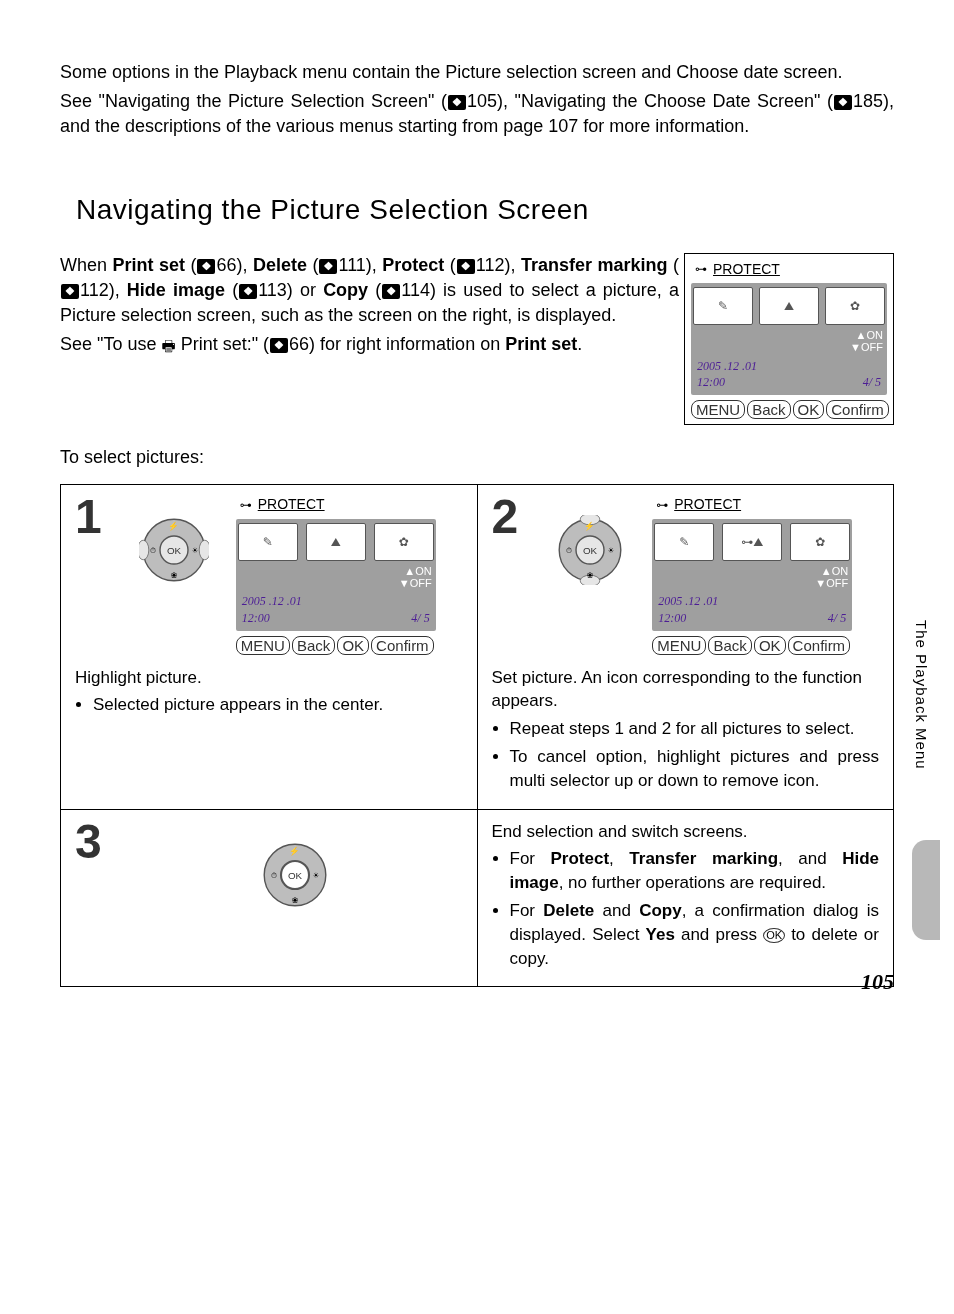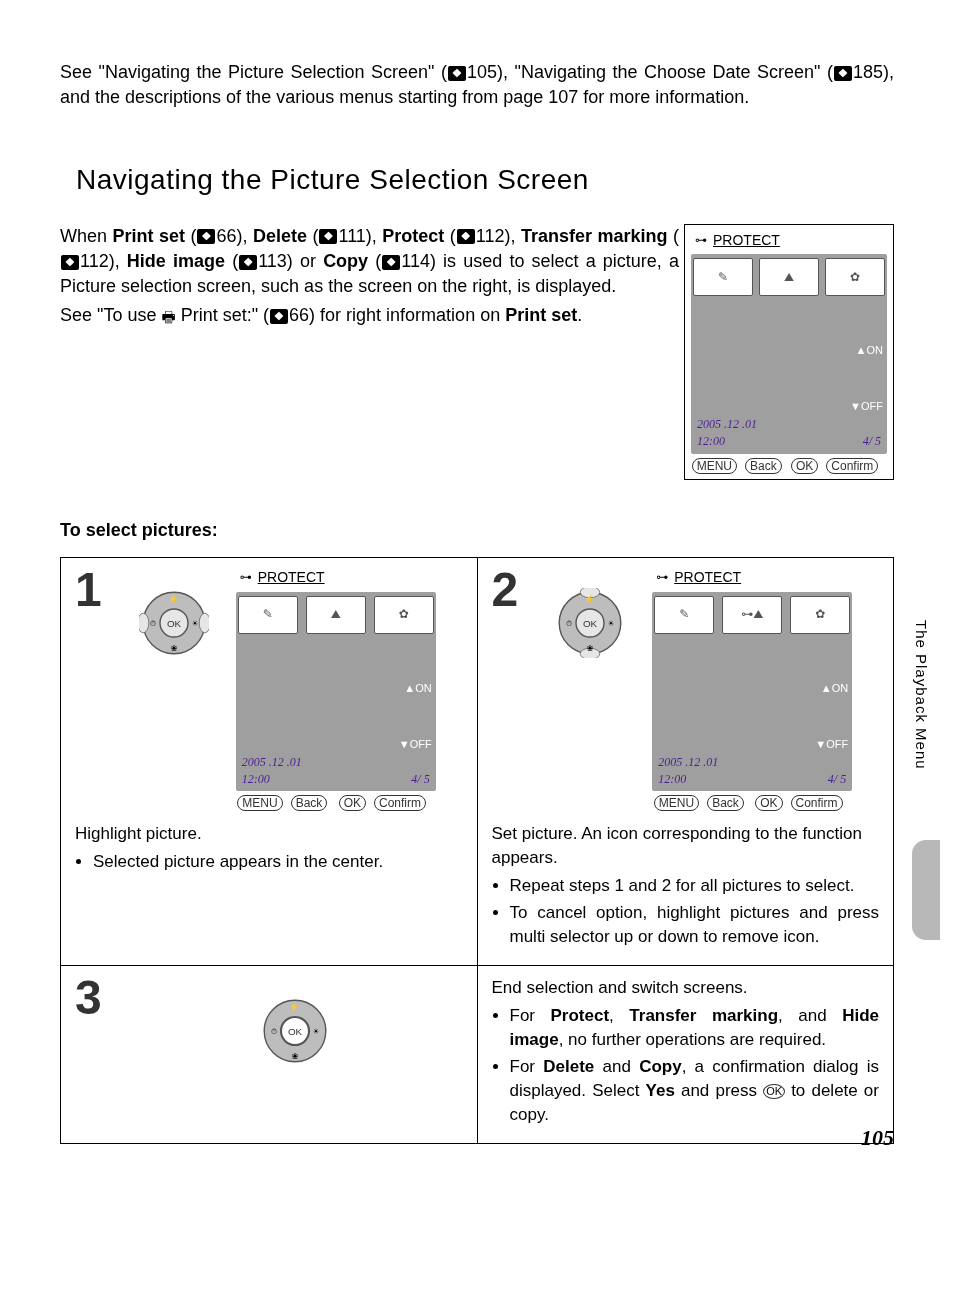--- a/index.html
+++ b/index.html
@@ -89,21 +89,21 @@
     font-size:12px;
     color:#555;
   }
   .cs-onoff {
     background:#9f9f9f;
     color:#fff;
     font-size:11px;
     text-align:right;
     padding:2px 4px;
   }
-  .cs-onoff div { line-height:1.1;margin-top:44px; }
+  .cs-onoff div { line-height:1.1; }
   .cs-bottom {
     background:#9f9f9f;
     color:#4c1d95;
     display:flex;
     justify-content:space-between;
     padding:2px 6px 4px 6px;
     font-size:12px;
     border-radius: 0 0 2px 2px;
     font-style: italic;
     font-family: 'Times New Roman', serif;
@@ -112,25 +112,25 @@
     margin-top:4px;
     display:flex;
     justify-content:space-around;
     font-size:11px;
     color:#333;
   }
   .cs-btns span {
     border:1px solid #333;
     border-radius:8px;
     padding:0 4px;
-    font-size:12px;
-    margin-right:8px;
-  }
-
-  .to-select { margin: 38px 0 14px 0; font-weight: bold; }
+    font-size:15px;
+    margin-right:2px;
+  }
+
+  .to-select { margin: 20px 0 14px 0; }
 
   table.steps {
     width: 100%;
     border-collapse: collapse;
     table-layout: fixed;
   }
   table.steps td {
     border: 1px solid #000;
     padding: 10px 14px 12px 14px;
     vertical-align: top;
@@ -219,20 +219,21 @@
   }
   .printer-icon{
     font-size:15px;
     vertical-align:middle;
   }
 </style>
 </head>
 <body>
 
 <div class="intro">
+  <p>Some options in the Playback menu contain the Picture selection screen and Choose date screen.</p>
   <p>
     <span>See "Navigating the Picture Selection Screen" (</span><span class="page-icon">❖</span><span>105</span><span>), "Navigating the Choose Date Screen" (</span><span class="page-icon">❖</span><span>185</span><span>), and the descriptions of the various menus starting from page 107 for more information.</span>
   </p>
 </div>
 
 <h2 class="section-title">Navigating the Picture Selection Screen</h2>
 
 <div class="row-with-screen">
   <div class="text-col">
     <p>

